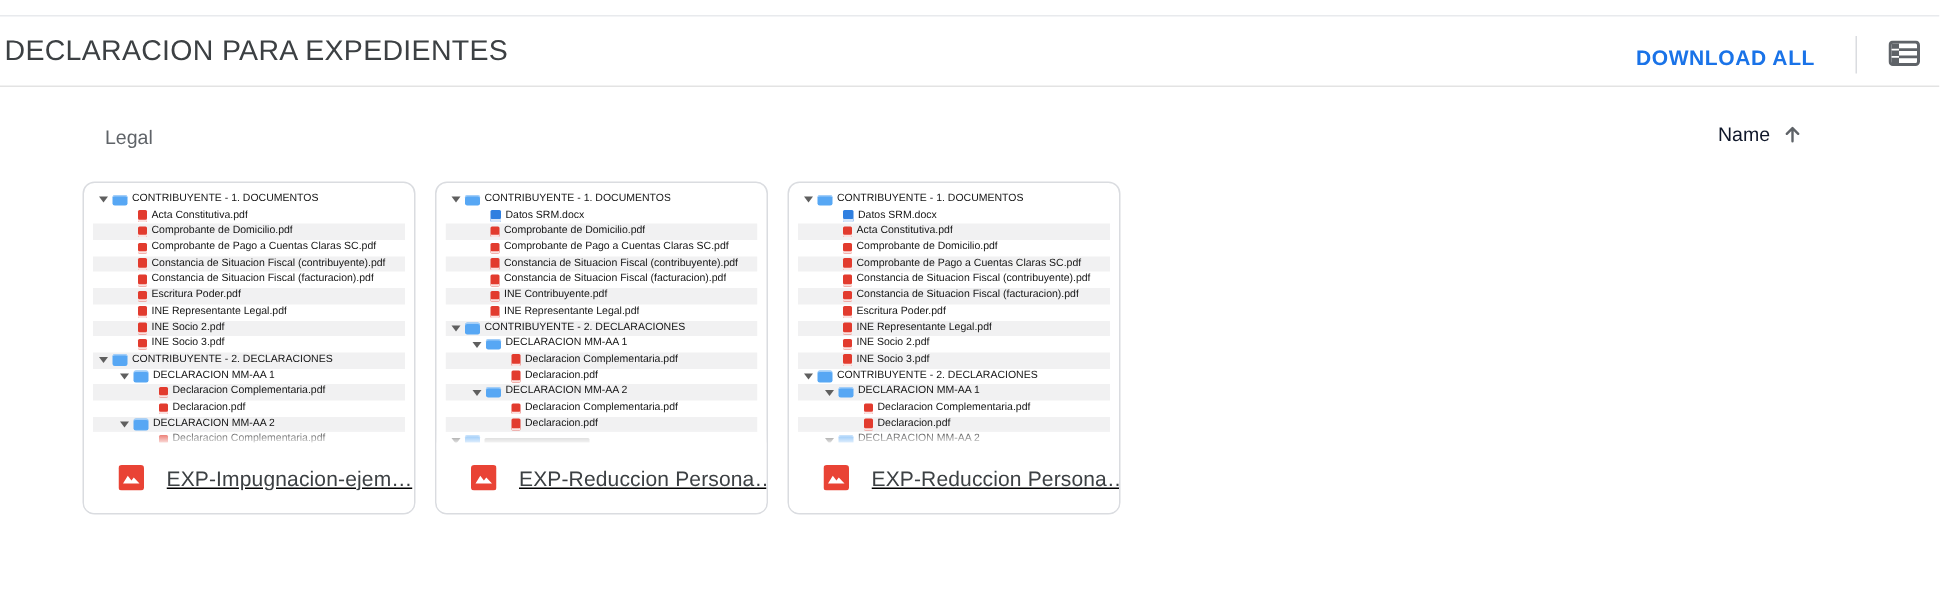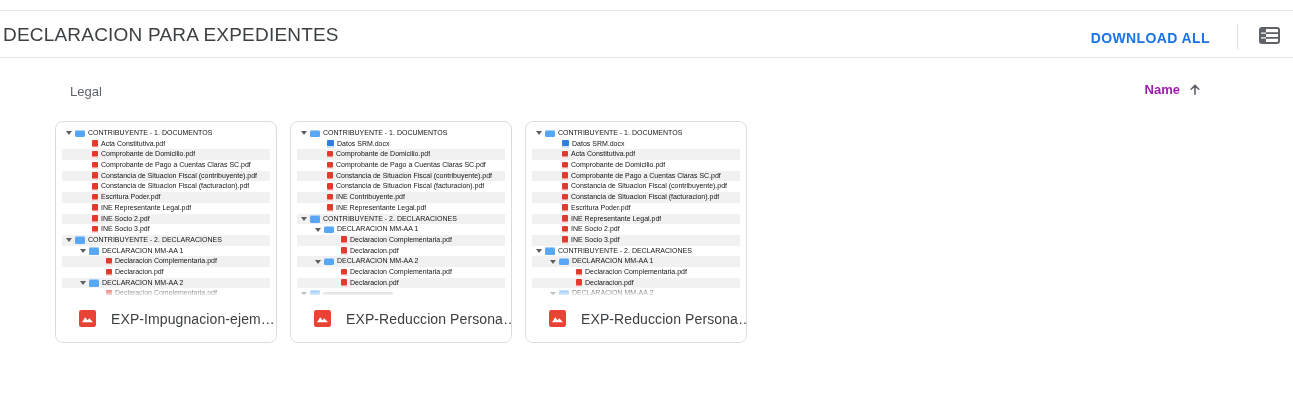--- a/index.html
+++ b/index.html
@@ -19,23 +19,22 @@
     cursor:pointer;text-decoration:none;background:none;border:none;
     font-family:"Liberation Sans",sans-serif;
   }
   .vdiv{position:absolute;top:24px;right:55px;width:1px;height:25px;background:#dadce0;}
   .list-icon{position:absolute;top:27px;right:13px;cursor:pointer;line-height:0;}
   .header-divider{position:absolute;top:57px;left:0;width:100%;height:1px;background:#e3e3e3;}
 
   .files-label{position:absolute;left:70px;top:84px;font-size:13px;color:#5f6368;}
   .sort-btn{
     position:absolute;top:82px;right:92px;display:flex;align-items:center;gap:9px;
-    font-size:13px;color:#a21caf;background:none;border:none;cursor:pointer;padding:0;
+    font-size:13px;color:#0f172a;background:none;border:none;cursor:pointer;padding:0;
     font-family:"Liberation Sans",sans-serif;
-    font-weight:bold;
   }
 
   .cards{position:absolute;left:55px;top:121px;display:flex;gap:13px;}
   .card{
     width:222px;height:222px;box-sizing:border-box;position:relative;
     border:1px solid #dadce0;border-radius:8px;background:#fff;overflow:hidden;cursor:pointer;
   }
   .thumb{position:absolute;top:6px;left:6px;right:6px;height:171px;overflow:hidden;}
   .thumb.center{display:flex;align-items:center;justify-content:center;}
   .fade{position:absolute;top:164px;left:0;right:0;height:14px;
@@ -49,21 +48,21 @@
   .ficon{width:10px;height:7.5px;background:#57a7f4;border-radius:1.5px;margin-right:3px;flex:none;
          box-shadow:inset 0 1px 0 rgba(255,255,255,.45);}
   .pdficon{width:6px;height:7.5px;background:#e23b2e;border-radius:1px;margin-right:3px;flex:none;
            box-shadow:inset 0 -1.5px 0 rgba(255,255,255,.85);}
   .docicon{width:7px;height:7.5px;background:#2f7fe0;border-radius:1px;margin-right:3px;flex:none;
            box-shadow:inset 0 -2px 0 rgba(255,255,255,.8);}
   .blurbar{width:70px;height:4px;background:#bdbdbd;border-radius:1px;}
   .tlabel{overflow:hidden;}
 
   .foot{position:absolute;left:0;right:0;bottom:0;height:47px;display:flex;align-items:center;
-        padding-left:23px;gap:15px;background:#fff;}
+        padding-left:23px;gap:15px;background:#fff;text-decoration:underline;}
   .foot-icon{width:17px;display:flex;justify-content:center;line-height:0;flex:none;}
   .foot-name{font-size:14px;color:#3c4043;letter-spacing:.1px;white-space:nowrap;overflow:hidden;}
 
   .dl-icon{display:flex;flex-direction:column;align-items:center;}
   .dl-bar{background:#7f7f7f;}
   .dl-tri{width:0;height:0;}
 </style>
 </head>
 <body>
 

